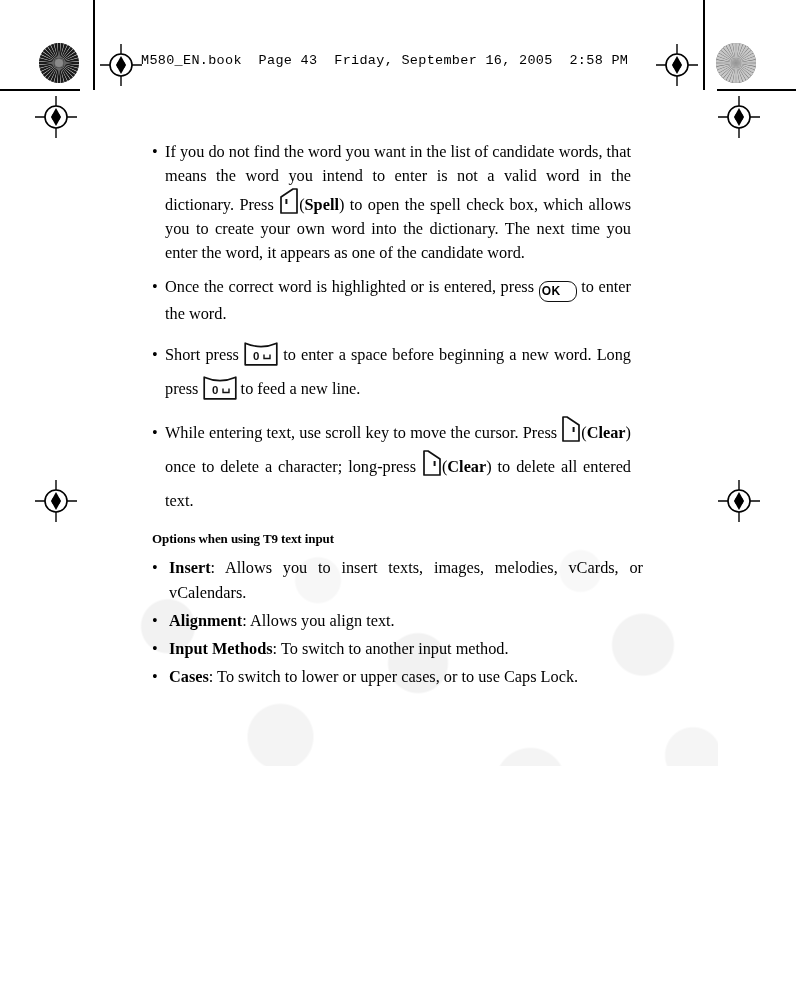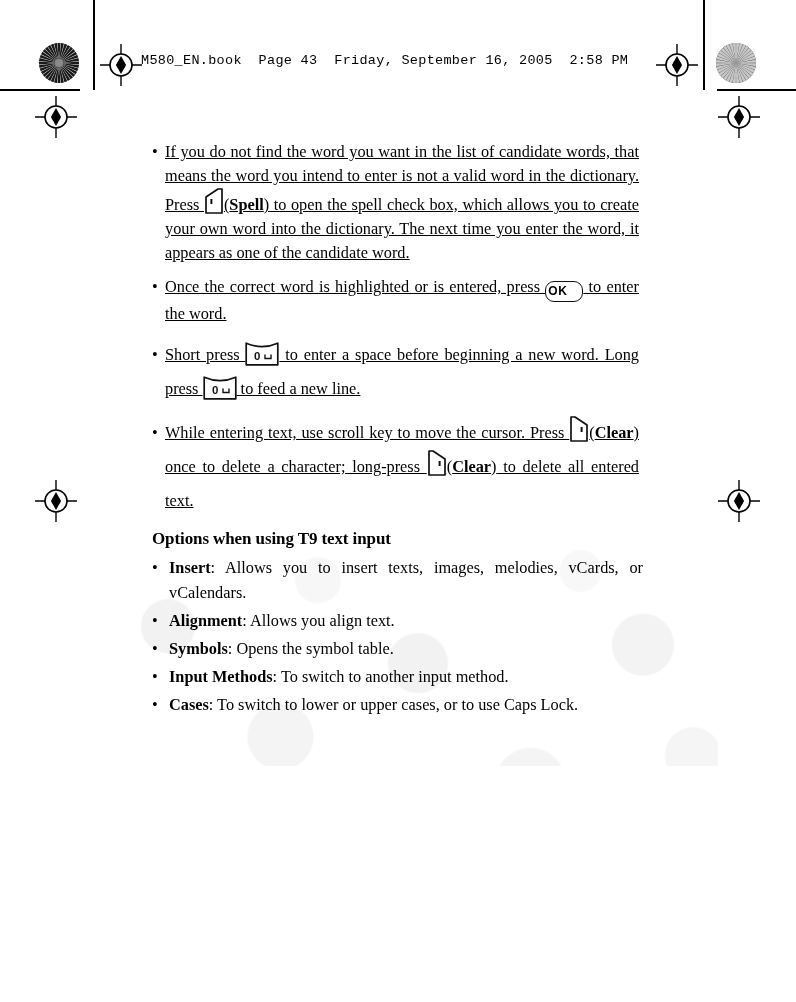--- a/index.html
+++ b/index.html
@@ -60,41 +60,40 @@
     position: absolute;
     left: 152px;
     top: 140px;
     width: 491px;
     color: #000;
     font-size: 16.3px;
     line-height: 24px;
   }
 
   p.bullet {
-    margin: 0 4px 0 0;
+    margin: 0 12px 0 0;
     padding-left: 13px;
     text-indent: -13px;
     text-align: justify;
-    text-decoration: underline;
   }
   p.bullet > .dot {
     display: inline-block;
     width: 13px;
     text-indent: 0;
   }
   p.body {
     margin: 0;
     text-align: justify;
   }
   .tall { line-height: 34px; }
 
   h2.section {
     font-family: "Liberation Serif", serif;
     font-weight: bold;
-    font-size: 17px;
+    font-size: 13px;
     margin: 9px 0 2px 0;
     letter-spacing: -0.1px;
   }
 
   .opt-list { margin: 4px 0 0 0; }
   .opt-list p {
     margin: 0 0 3px 0;
     padding-left: 17px;
     text-indent: -17px;
     text-align: justify;
@@ -704,23 +703,20 @@
 
 
     <div class="opt-list">
       <p>
         <span class="dot">•</span><span class="opt-name">Insert</span><span>: Allows you to insert texts, images, melodies, vCards, or vCalendars.</span>
       </p>
       <p>
         <span class="dot">•</span><span class="opt-name">Alignment</span><span>: Allows you align text.</span>
       </p>
       <p>
-        <span class="dot">•</span><span class="opt-name">Symbols</span><span>: Opens the symbol table.</span>
-      </p>
-      <p>
         <span class="dot">•</span><span class="opt-name">Input Methods</span><span>: To switch to another input method.</span>
       </p>
       <p>
         <span class="dot">•</span><span class="opt-name">Cases</span><span>: To switch to lower or upper cases, or to use Caps Lock.</span>
       </p>
     </div>
 
   </div>
 
   <div class="footer">

